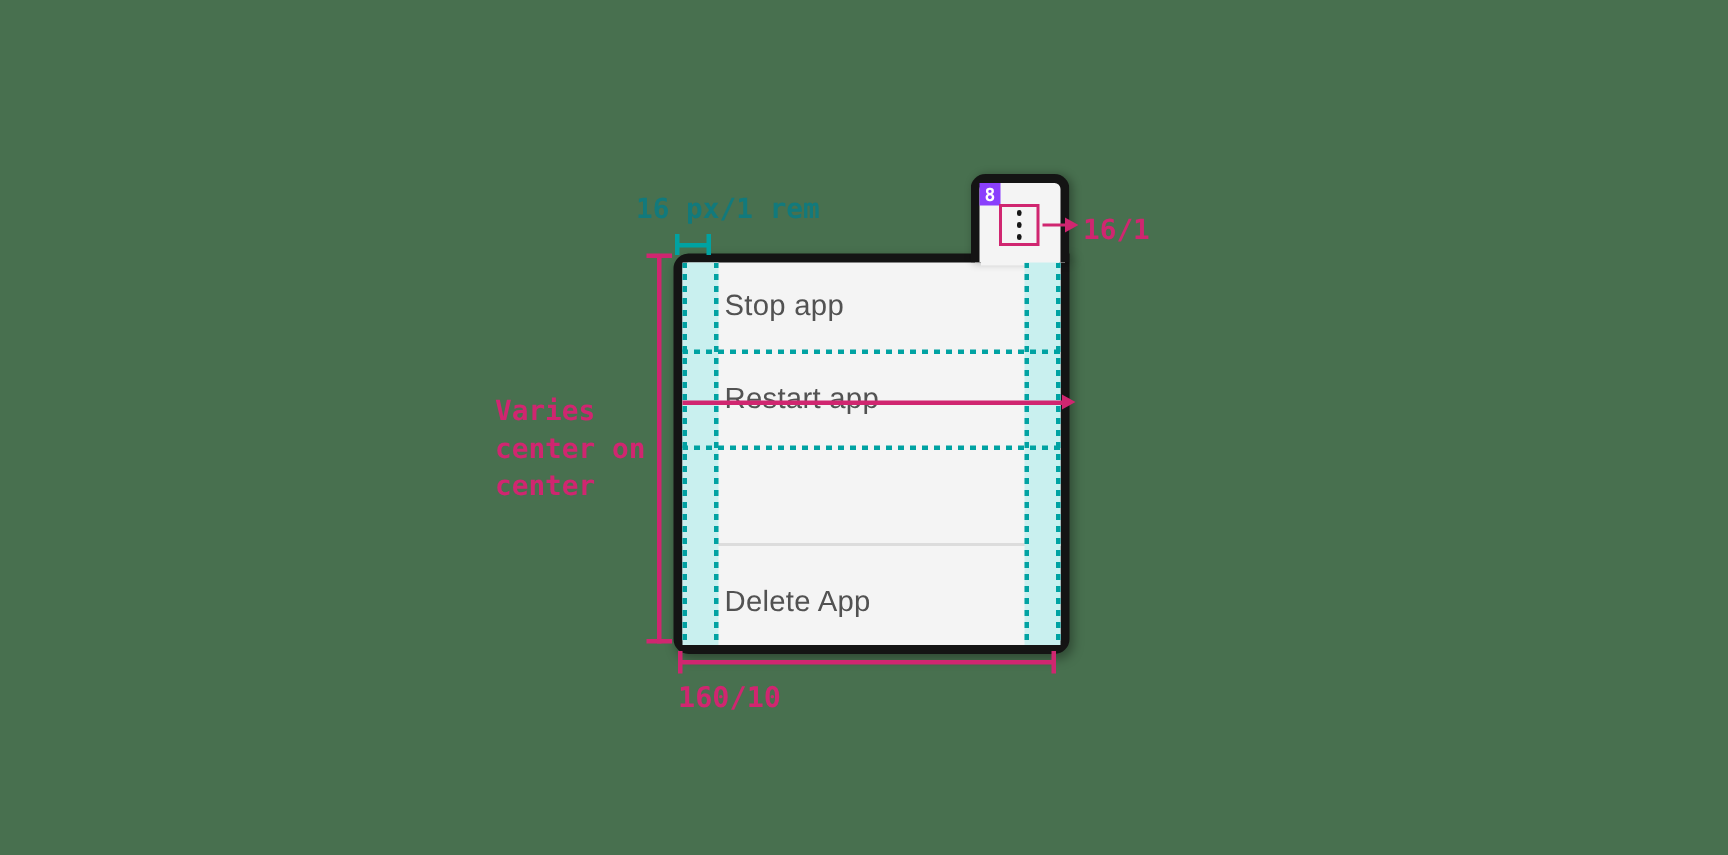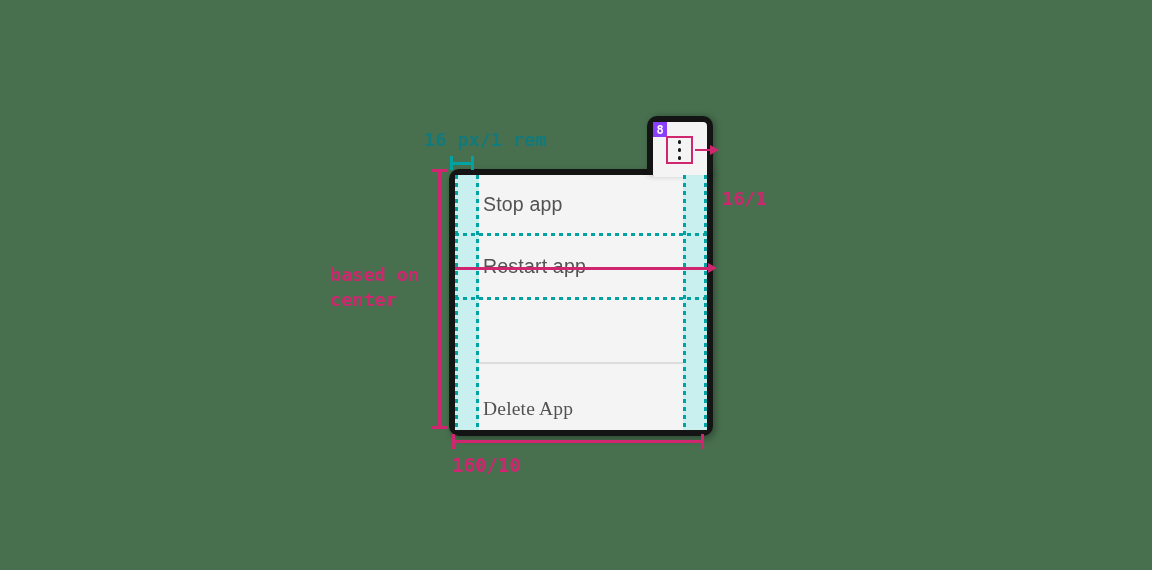--- a/index.html
+++ b/index.html
@@ -67,21 +67,21 @@
 
   
   .menu-item {
     position:absolute; left:483px; width:200px; display:flex; align-items:center;
     font-size:19.5px; color:var(--menu-text); z-index:6; letter-spacing:0.2px;
     cursor:pointer;
   }
   .mi-1 { top:175px; height:58px; }
   .mi-2 { top:236px; height:61px; }
   .mi-3 { top:300px; height:62px; }
-  .mi-4 { top:376px; height:66px;font-family:Liberation Serif, serif; }
+  .mi-4 { top:363px; height:76px; }
 
   
   .badge {
     position:absolute; left:653px; top:122px; width:14px; height:15px;
     background:var(--badge-purple); color:#ffffff; z-index:6;
     display:flex; align-items:center; justify-content:center;
     font-family:"DejaVu Sans Mono", monospace; font-weight:bold; font-size:12px;
   }
   .kebab-rect {
     position:absolute; left:666px; top:136px; width:27px; height:28px;
@@ -95,21 +95,21 @@
   .pink-line { position:absolute; background:var(--annotation-pink); }
   .arrow-head-right {
     position:absolute; width:0; height:0; z-index:7;
     border-top:5.5px solid transparent; border-bottom:5.5px solid transparent;
     border-left:9px solid var(--annotation-pink);
   }
   .icon-arrow-line { left:695px; top:148.5px; width:16px; height:2.5px; z-index:7; }
   .icon-arrow-head { left:710px; top:144.5px; }
   .label-icon-size {
     position:absolute; left:722px; top:143px; font-size:18.5px;
-    color:var(--annotation-pink); z-index:7;margin-top:45px;
+    color:var(--annotation-pink); z-index:7;
   }
 
   .vcenter-line { left:455px; top:267px; width:254px; height:2.5px; z-index:7; }
   .vcenter-head { left:708px; top:263px; }
   .label-vcenter {
     position:absolute; left:723px; top:259px; font-size:18.5px;
     color:var(--annotation-pink); z-index:7;
   }
 
   .dimv-line { left:438px; top:170px; width:3px; height:259px; z-index:7; }
@@ -180,21 +180,22 @@
   <div class="arrow-head-right icon-arrow-head"></div>
   <div class="label-icon-size mono">16/1</div>
 
   <div class="pink-line vcenter-line"></div>
   <div class="arrow-head-right vcenter-head"></div>
 
   <div class="pink-line dimv-line"></div>
   <div class="pink-line dimv-cap-top"></div>
   <div class="pink-line dimv-cap-bot"></div>
   <div class="label-varies mono">
-    <span>based on</span>
+    <span>Varies</span>
+    <span>center on</span>
     <span>center</span>
   </div>
 
   <div class="pink-line dimh-line"></div>
   <div class="pink-line dimh-tick-l"></div>
   <div class="pink-line dimh-tick-r"></div>
   <div class="label-width mono">160/10</div>
 
 </div>
 

